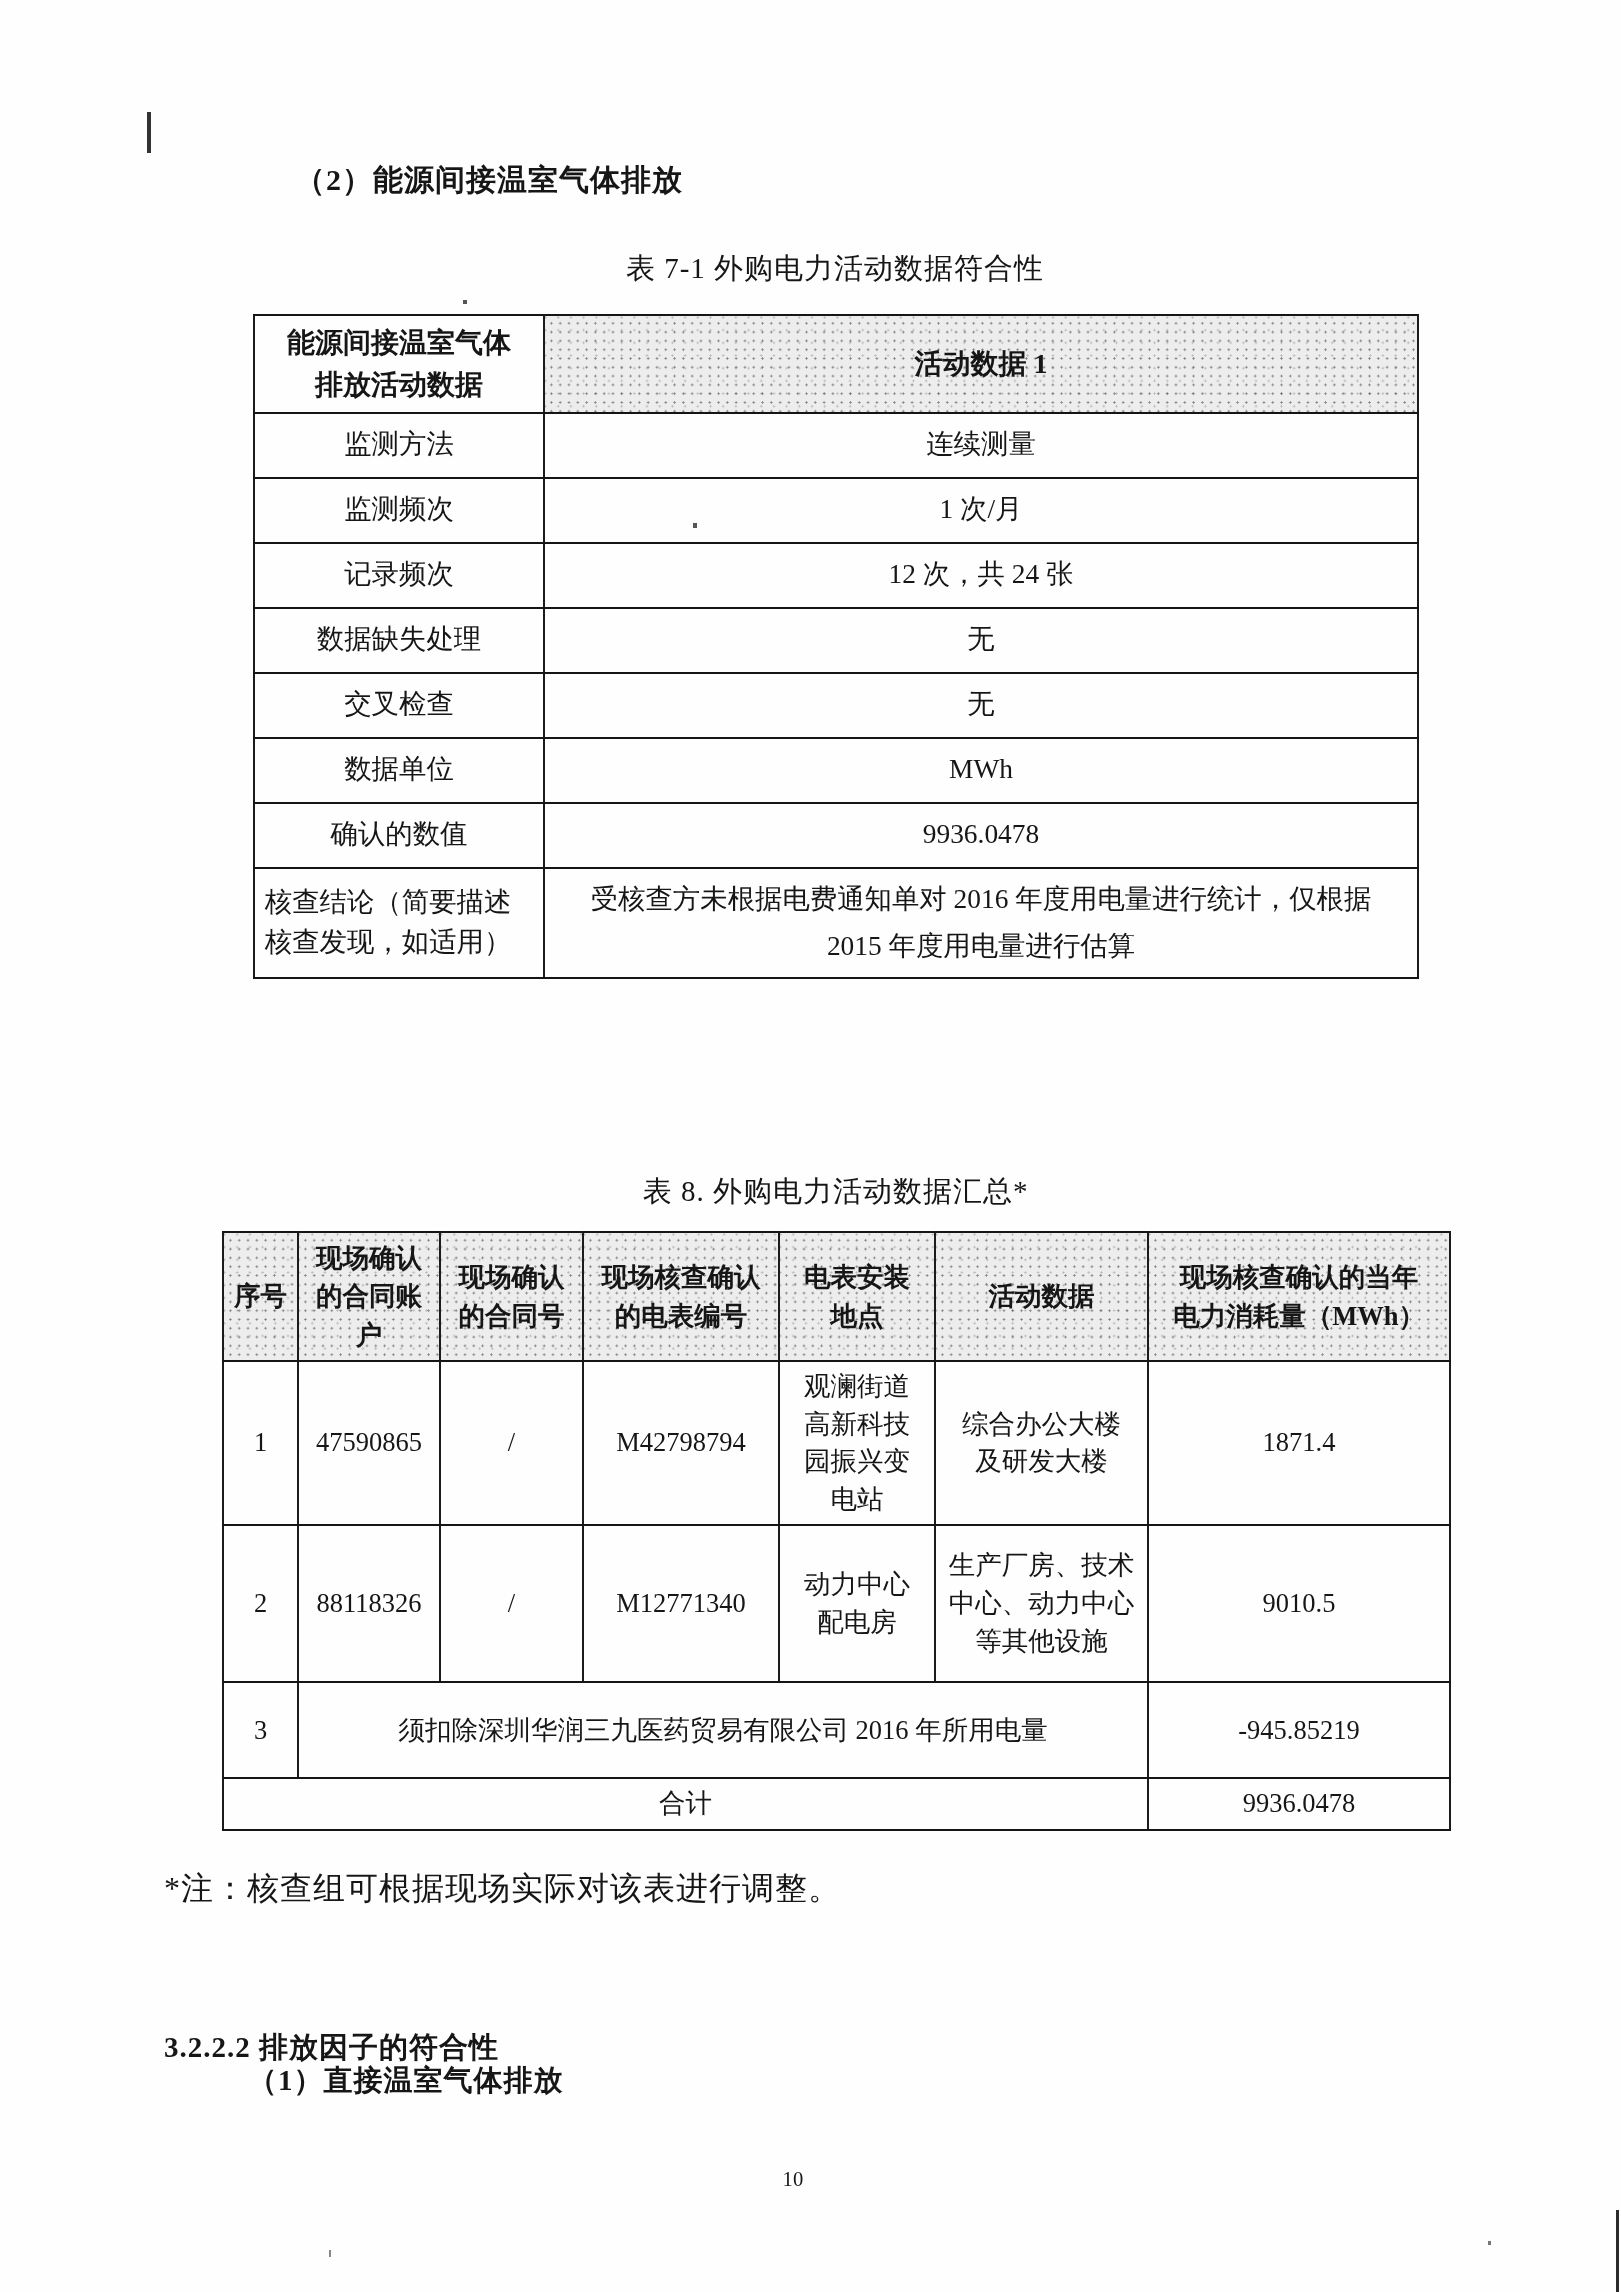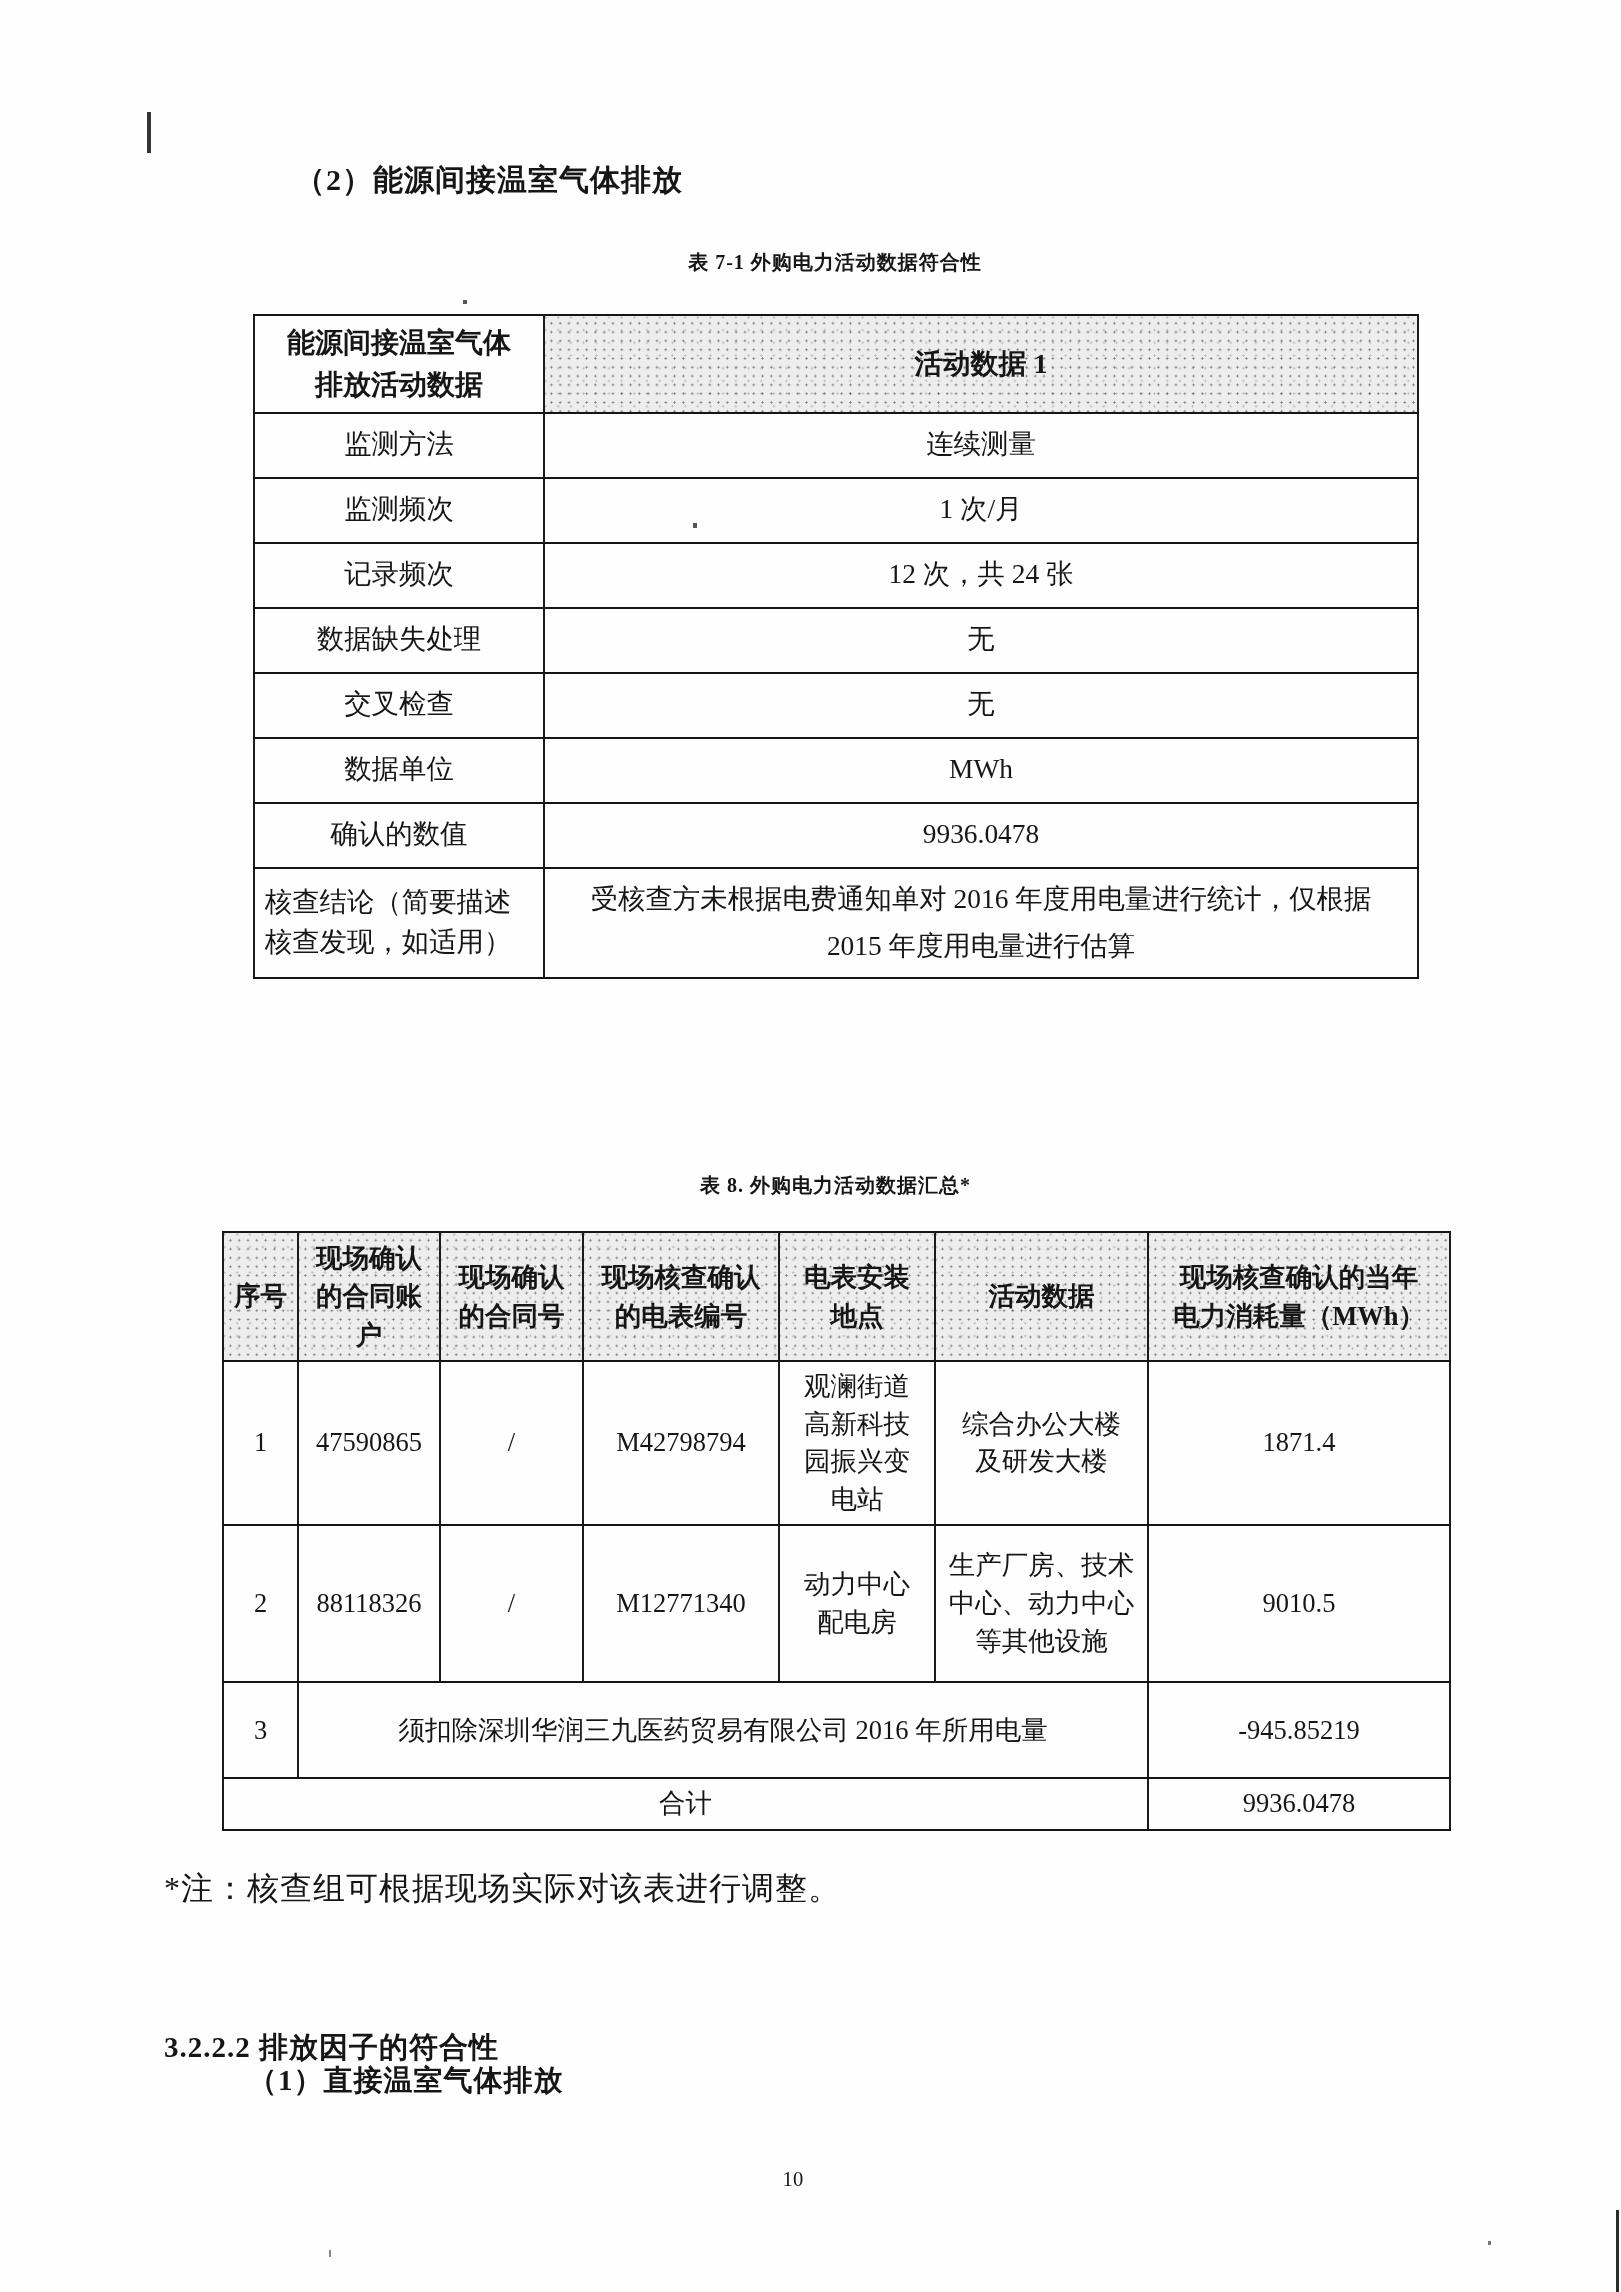--- a/index.html
+++ b/index.html
@@ -13,21 +13,21 @@
     overflow:hidden;
   }
   .abs { position:absolute; }
   .pre { white-space:pre-line; }
 
   
   .h-sec {
     font-size:30px; font-weight:bold; letter-spacing:1px;
   }
   .tbl-title {
-    font-size:20px; font-weight:bold; text-align:center; letter-spacing:1px;
+    font-size:29px; font-weight:normal; text-align:center; letter-spacing:1px;
   }
 
   
   table { border-collapse:collapse; table-layout:fixed; }
   td, th {
     border-left:2px solid #1b1b1b; border-right:2px solid #1b1b1b;
     border-top:2.9px solid #151515; border-bottom:2.9px solid #151515;
     text-align:center; vertical-align:middle;
     padding:5.9px 13.7px;
     font-size:27.4px; line-height:1.45;

